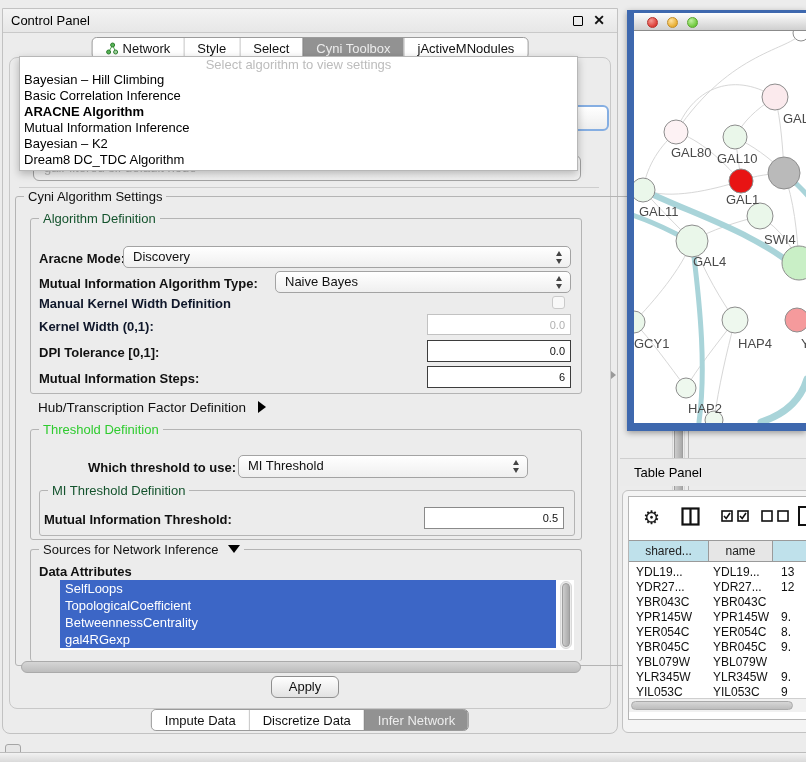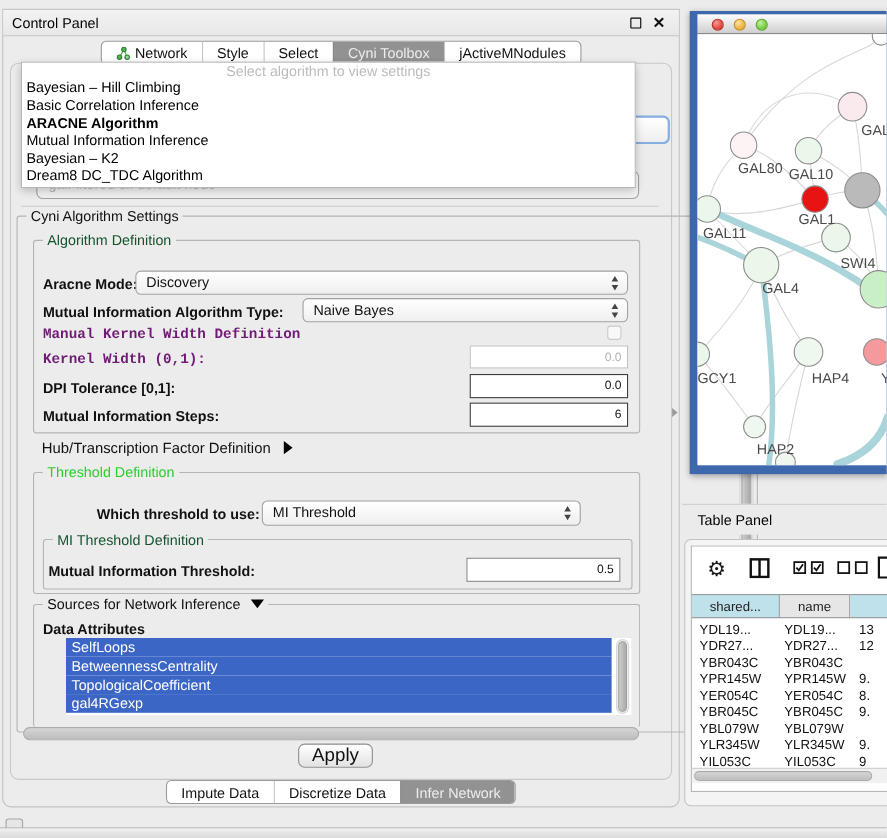--- a/index.html
+++ b/index.html
@@ -45,21 +45,21 @@
   #algo-popup .opt.hl { font-weight:bold; }
 
   
   .group { position:absolute; border:1px solid #b4b4b4; border-radius:3px; }
   .gtitle { position:absolute; top:-8px; left:8px; background:#ececec; padding:0 4px;
             font-size:13px; white-space:nowrap; }
   .blue { color:#14532d; }
   .green { color:#2fcb2f; }
 
   .lbl { position:absolute; font-size:13px; font-weight:bold; color:#111; white-space:nowrap; }
-  .lbl.dis { color:#701a75;font-family:Liberation Mono, monospace; }
+  .lbl.dis { color:#0f172a; }
 
   .combo { position:absolute; border:1px solid #a3a3a3; border-radius:5px;
            background:linear-gradient(#fff,#efefef); font-size:13px; line-height:20px;
            padding-left:9px; }
   .stepper { position:absolute; right:7px; top:4px; width:7px; height:13px; }
   .stepper:before, .stepper:after { content:""; position:absolute; left:0;
            border-left:3.5px solid transparent; border-right:3.5px solid transparent; }
   .stepper:before { top:0; border-bottom:5px solid #444; }
   .stepper:after { bottom:0; border-top:5px solid #444; }
 
@@ -82,21 +82,21 @@
                 border:1px solid #9e9e9e; border-radius:6px; }
   .sb-thumb-h { position:absolute; background:linear-gradient(#d6d6d6,#bdbdbd);
                 border:1px solid #aaa; border-radius:6px; }
 
   
   #attr-list { left:44px; top:383px; width:514px; height:70px; background:#fff; overflow:hidden; }
   #attr-list .li { height:17px; line-height:17px; padding-left:5px; font-size:13px;
                    color:#fff; background:#3c66c6; width:496px; }
 
   #apply-btn { left:268px; top:667px; width:68px; height:22px; border:1px solid #8f8f8f;
-               border-radius:6px; background:linear-gradient(#fff,#e2e2e2); font-size:17px;
+               border-radius:6px; background:linear-gradient(#fff,#e2e2e2); font-size:13px;
                text-align:center; line-height:20px; }
   #bottom-tabs { left:50%; top:700px; transform:translateX(-50%); }
 
   
   #net-window { left:627px; top:10px; width:179px; height:421px; background:#3e68ae;
                 box-shadow:0 2px 6px rgba(0,0,0,.35); }
   #net-titlebar { left:7px; top:3px; width:172px; height:18px;
                   background:linear-gradient(#fdfdfd,#cfcfcf); border-bottom:1px solid #8b8b8b; }
   .tl { position:absolute; top:4px; width:11px; height:11px; border-radius:50%; }
   #tl-red   { left:13px;  background:radial-gradient(circle at 35% 30%, #f49b94, #dd3f38 70%); border:1px solid #b5302c; }
@@ -233,22 +233,22 @@
     <div class="group" style="left:14px; top:352px; width:552px; height:112px; border-bottom:none;">
       <span class="gtitle">
         <span>Sources for Network Inference</span>
         <span class="tri-down"></span>
       </span>
       <span class="lbl" style="left:8px; top:14px;">Data Attributes</span>
     </div>
 
     <div id="attr-list" class="abs">
       <div class="li">SelfLoops</div>
+      <div class="li">TopologicalCoefficient</div>
       <div class="li">BetweennessCentrality</div>
-      <div class="li">TopologicalCoefficient</div>
       <div class="li">gal4RGexp</div>
     </div>
     <div class="sb-track-v" style="left:544px; top:384px; width:12px; height:68px;">
       <div class="sb-thumb-v" style="left:1px; top:1px; width:8px; height:64px;"></div>
     </div>
   </div>
 
   <div class="sb-thumb-h abs" style="left:18px; top:652px; width:560px; height:12px;"></div>
 
   <div id="apply-btn" class="abs">Apply</div>

